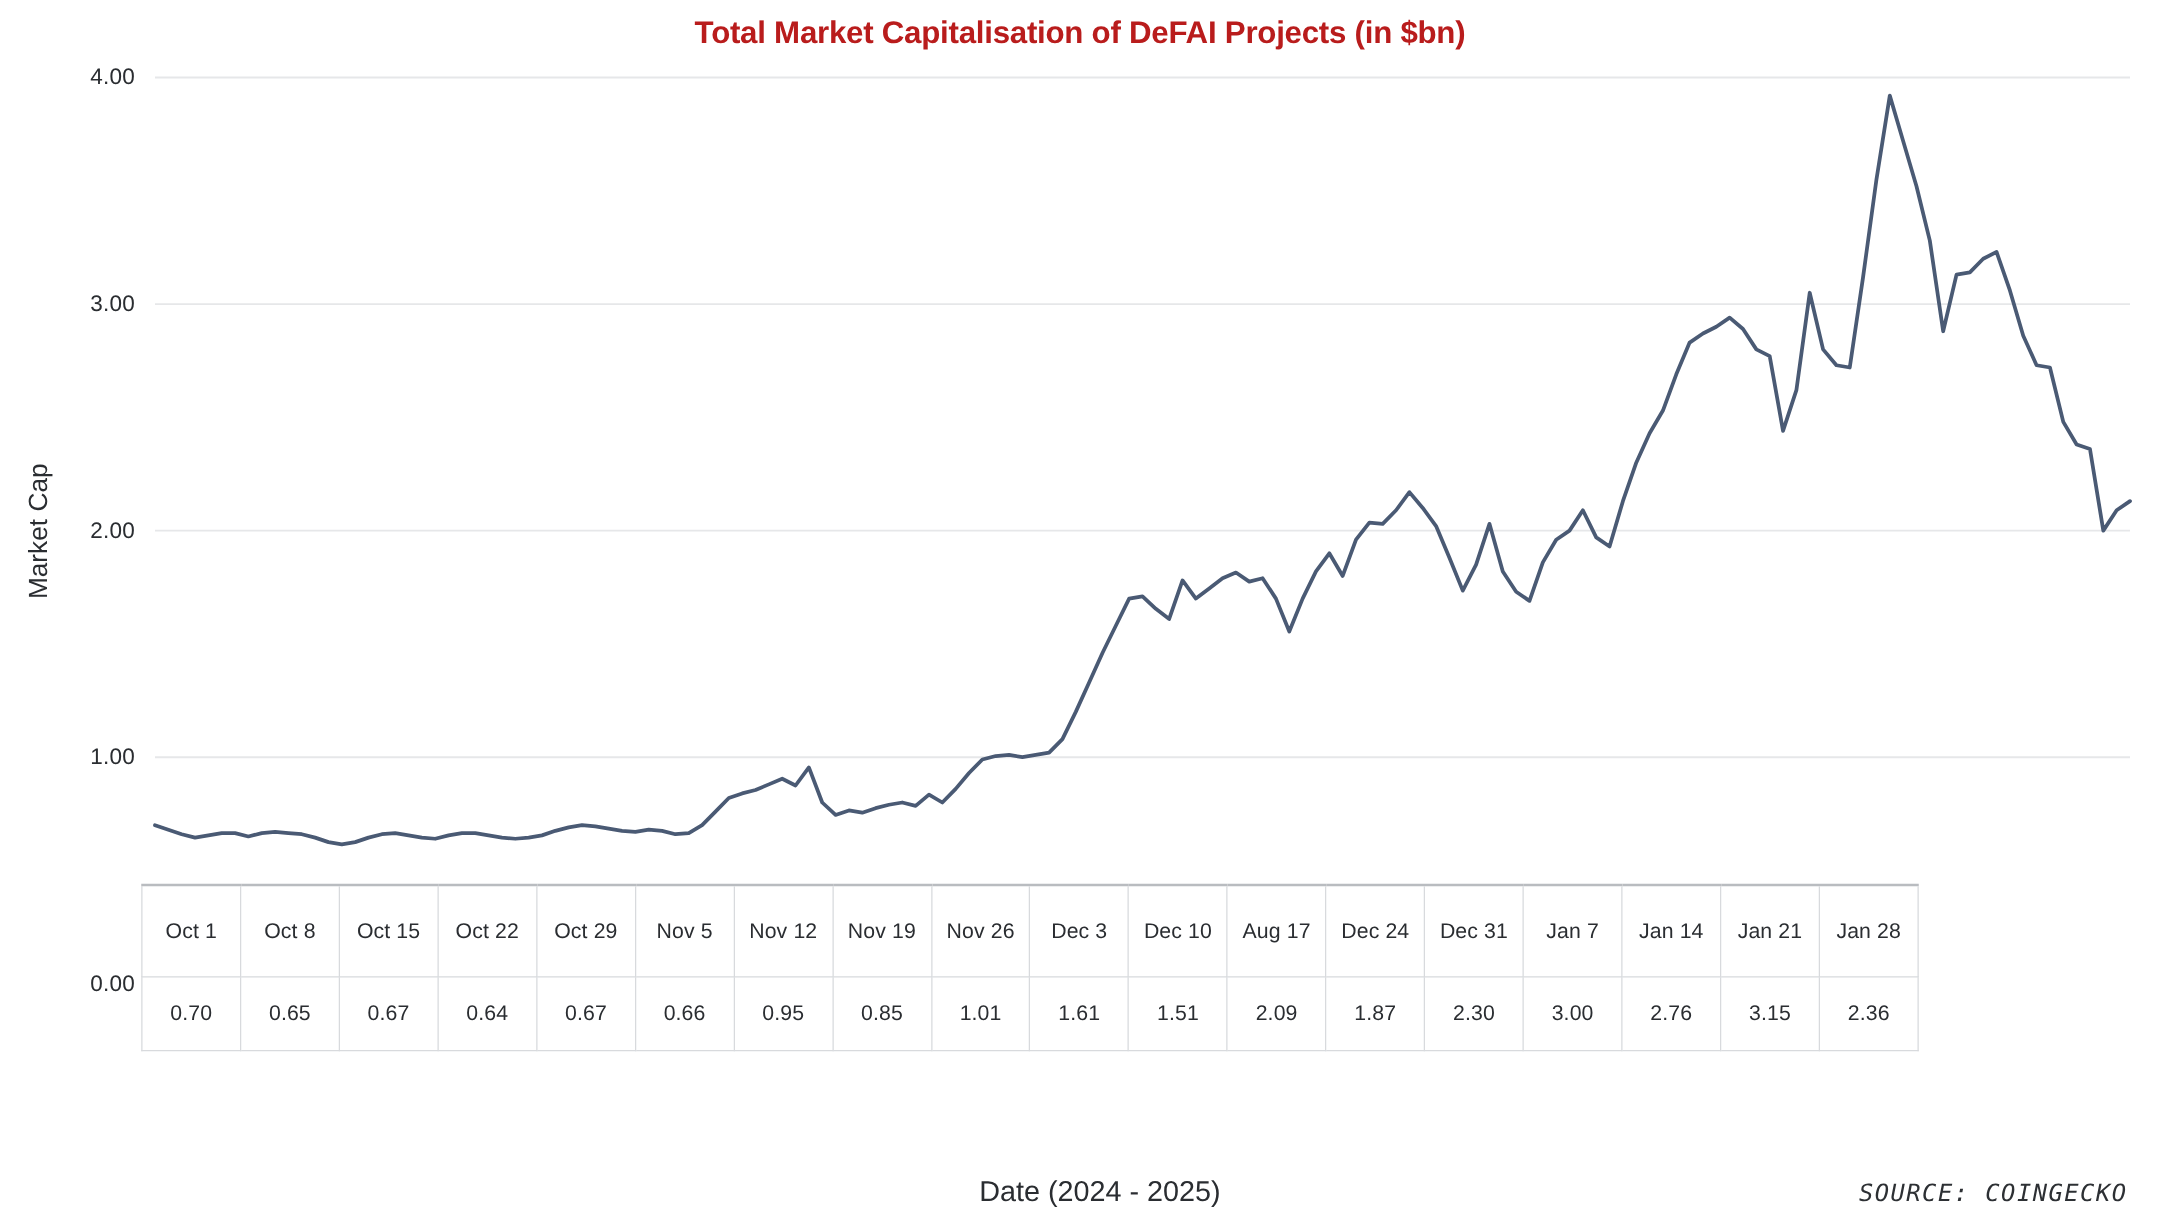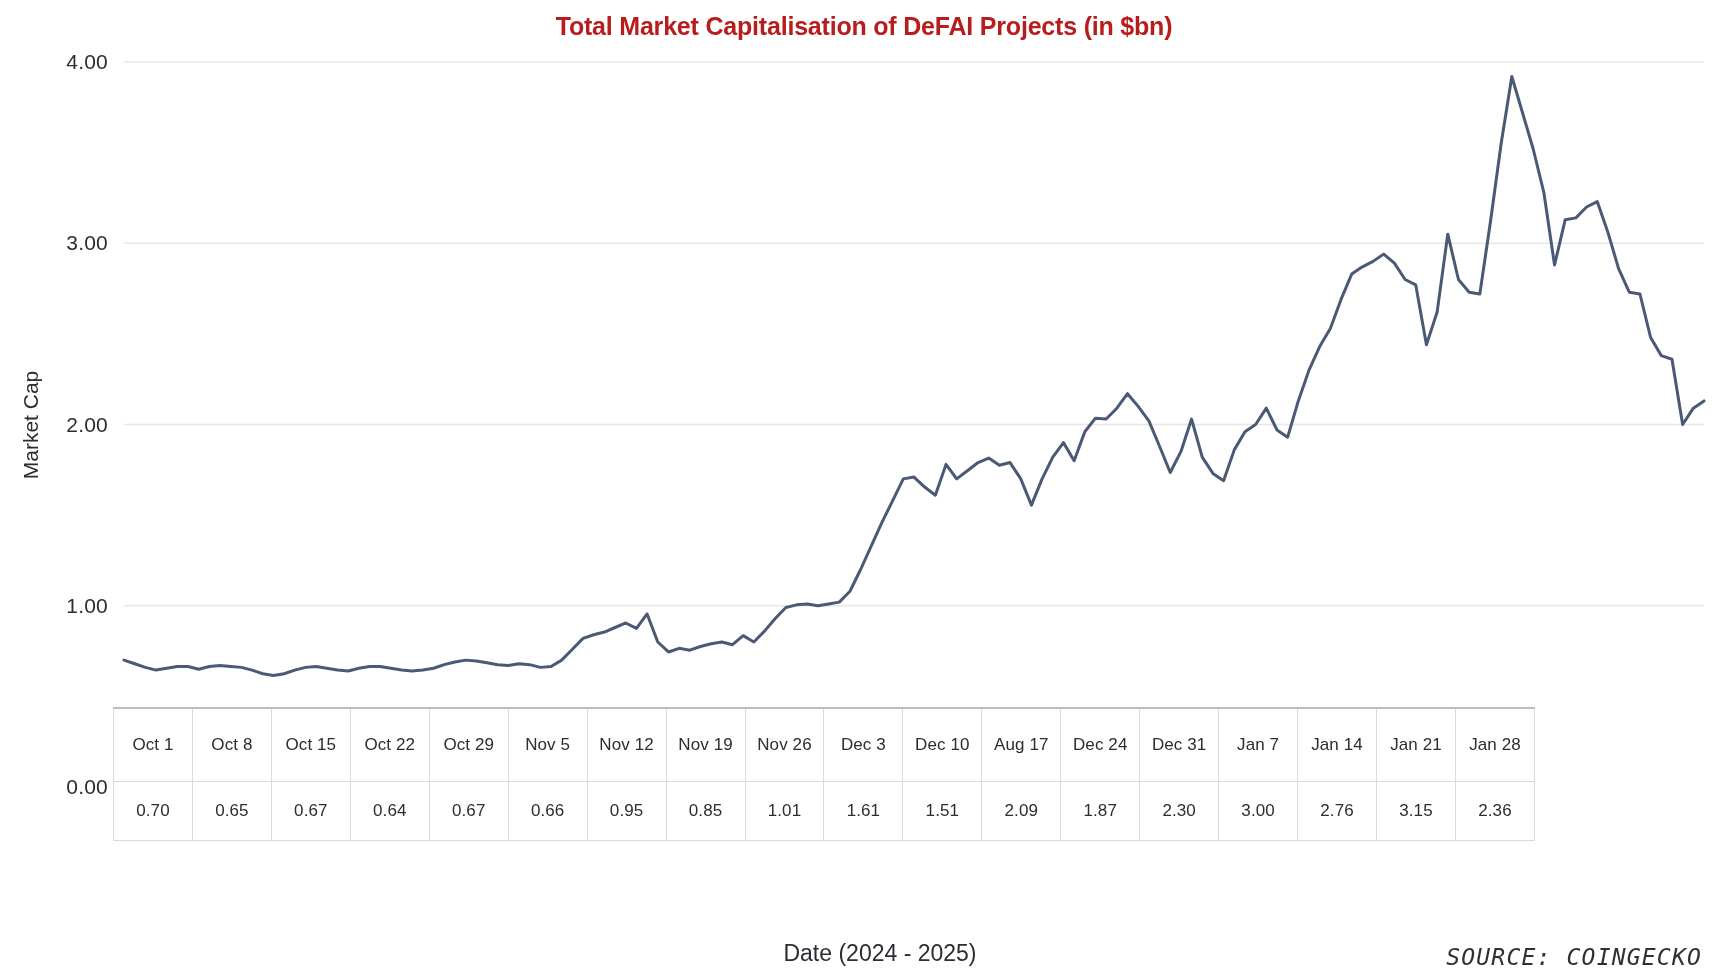--- a/index.html
+++ b/index.html
@@ -50,21 +50,21 @@
     position: absolute;
     left: 0;
     top: 62px;
     width: 108px;
     height: 725px;
   }
   .y-tick {
     position: absolute;
     right: 0;
     transform: translateY(-50%);
-    font-size: 21px;
+    font-size: 18px;
     color: #2a2d31;
     letter-spacing: 0.2px;
     white-space: nowrap;
   }
   .y-axis-title {
     position: absolute;
     left: 14px;
     top: 62px;
     height: 725px;
     width: 34px;
@@ -118,21 +118,21 @@
   }
   .x-axis-title-inner {
     display: inline-block;
   }
   .source-note {
     position: absolute;
     right: 26px;
     top: 944px;
     font-family: "DejaVu Sans Mono", monospace;
     font-style: italic;
-    font-size: 23px;
+    font-size: 19px;
     letter-spacing: 1.2px;
     color: #2d3034;
     white-space: nowrap;
   }
 </style>
 </head>
 <body>
 
 <div id="chart-root">
 

